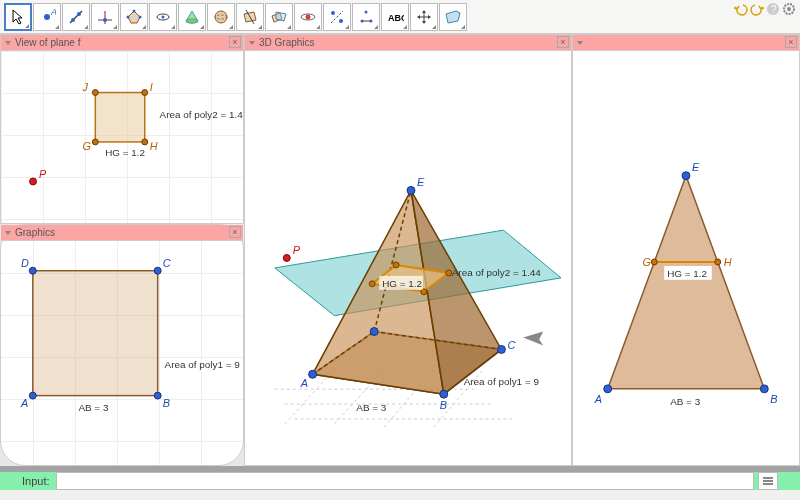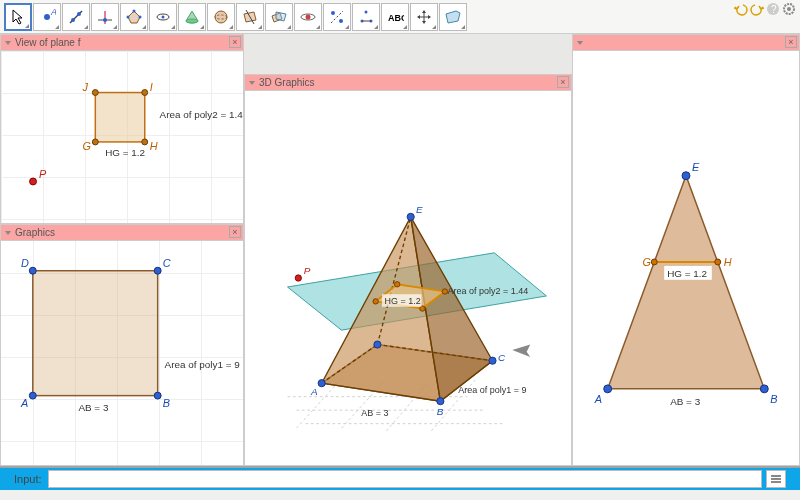--- a/index.html
+++ b/index.html
@@ -14,27 +14,27 @@
   
   .workspace { display: grid; grid-template-columns: 244px 328px 228px; grid-template-rows: 190px 242px; height: 432px; background: #e8e8e6; gap: 0; }
   
   .panel { background: #fff; border: 1px solid #ccc; display: flex; flex-direction: column; position: relative; }
   .panel-header { height: 16px; background: #fca5a5; border-bottom: 1px solid #ccc; display: flex; align-items: center; padding: 0 4px; font-size: 10px; color: #555; position: relative; }
   .panel-header .tri { width: 0; height: 0; border-left: 3px solid transparent; border-right: 3px solid transparent; border-top: 4px solid #888; margin-right: 4px; }
   .panel-header .close { position: absolute; right: 2px; top: 1px; width: 12px; height: 12px; border: 1px solid #aaa; font-size: 9px; line-height: 10px; text-align: center; color: #666; cursor: pointer; }
   .panel-body { flex: 1; position: relative; overflow: hidden; }
   
   .p1 { grid-column: 1; grid-row: 1; }
-  .p2 { grid-column: 1; grid-row: 2; }
-  .p3 { grid-column: 2; grid-row: 1 / 3; margin-top: 40px; }
+  .p2 { grid-column: 1; grid-row: 2; border-radius: 25px; }
+  .p3 { grid-column: 2; grid-row: 1 / 3; }
   .p4 { grid-column: 3; grid-row: 1 / 3; }
   
   .grid-bg { position: absolute; inset: 0; background-image: linear-gradient(#eee 1px, transparent 1px), linear-gradient(90deg, #eee 1px, transparent 1px); background-size: 42px 42px; }
   
-  .input-bar { height: 24px; background: #0ea5e9; border-top: 2px solid #a3a3a3; display: flex; align-items: center; padding: 0 14px; }
+  .input-bar { height: 24px; background: #86efac; border-top: 6px solid #a3a3a3; display: flex; align-items: center; padding: 0 22px; }
   .input-bar label { font-size: 11px; color: #444; margin-right: 6px; }
   .input-bar input { flex: 1; height: 18px; border: 1px solid #bbb; background: #fff; padding: 0 4px; font-size: 11px; }
   .input-menu { width: 20px; height: 18px; border: 1px solid #bbb; background: #fff; margin-left: 4px; display: flex; align-items: center; justify-content: center; cursor: pointer; }
   
   svg text { font-family: Arial; }
   .lbl { font-size: 11px; font-style: italic; fill: #1a4db3; }
   .lbl-o { font-size: 11px; font-style: italic; fill: #bf6000; }
   .lbl-r { font-size: 11px; font-style: italic; fill: #c02020; }
   .meas { font-size: 10px; fill: #333; }
 </style>

